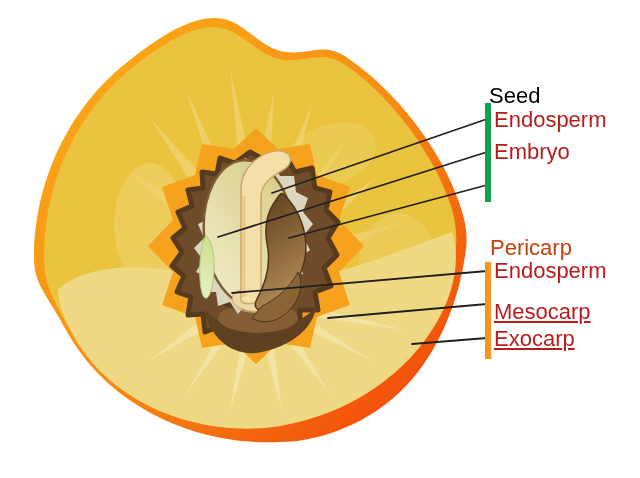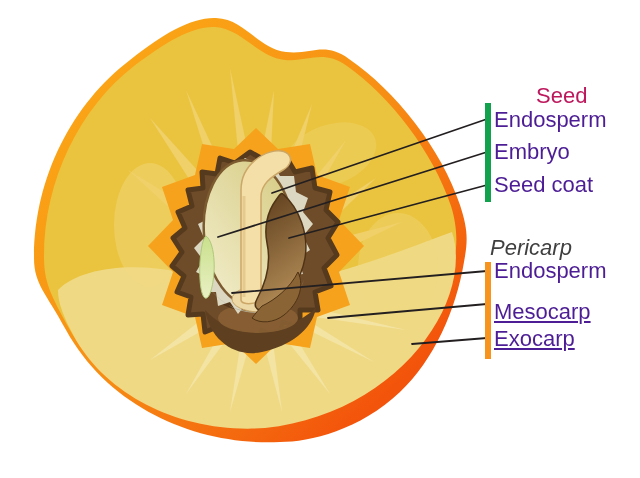--- a/index.html
+++ b/index.html
@@ -4,26 +4,26 @@
 <style>
   html,body{margin:0;padding:0;}
   body{
     width:640px;height:478px;background:#ffffff;
     font-family:"Liberation Sans", sans-serif;
     -webkit-font-smoothing:antialiased;
   }
   .stage{position:relative;width:640px;height:478px;overflow:hidden;background:#ffffff;}
   svg.art{position:absolute;left:0;top:0;}
   .lbl{
-    position:absolute;font-size:22px;line-height:24px;color:#4c1d95;
+    position:absolute;font-size:22px;line-height:24px;color:#b91c1c;
     white-space:nowrap;letter-spacing:0;
   }
   .group-title{position:absolute;font-size:22px;line-height:24px;white-space:nowrap;}
-  .seed-title{color:#be185d;margin-left:47px;}
-  .pericarp-title{color:#404040;font-style:italic;}
+  .seed-title{color:#000000;}
+  .pericarp-title{color:#c2410c;}
   .vbar{position:absolute;width:6px;}
   .vbar.green{background:#12A14C;}
   .vbar.orange{background:#F7941D;}
 </style>
 </head>
 <body>
 
 <div class="stage">
 
   <svg class="art" width="640" height="478" viewBox="0 0 640 478">
@@ -180,21 +180,20 @@
       <line x1="232" y1="293" x2="487" y2="271"></line>
       <line x1="328" y1="318" x2="487" y2="304"></line>
       <line x1="412" y1="344" x2="487" y2="338"></line>
     </g>
   </svg>
 
   <div class="group-title seed-title" style="left:489px;top:84px;">Seed</div>
   <div class="vbar green" style="left:485px;top:103px;height:99px;"></div>
   <div class="lbl" style="left:494px;top:108px;">Endosperm</div>
   <div class="lbl" style="left:494px;top:140px;text-align:right;">Embryo</div>
-  <div class="lbl" style="left:494px;top:173px;">Seed coat</div>
 
   <div class="group-title pericarp-title" style="left:490px;top:236px;">Pericarp</div>
   <div class="vbar orange" style="left:485px;top:262px;height:97px;"></div>
   <div class="lbl" style="left:494px;top:259px;">Endosperm</div>
   <div class="lbl" style="left:494px;top:300px;text-decoration:underline;">Mesocarp</div>
   <div class="lbl" style="left:494px;top:327px;text-decoration:underline;">Exocarp</div>
 
 </div>
 
 </body></html>

